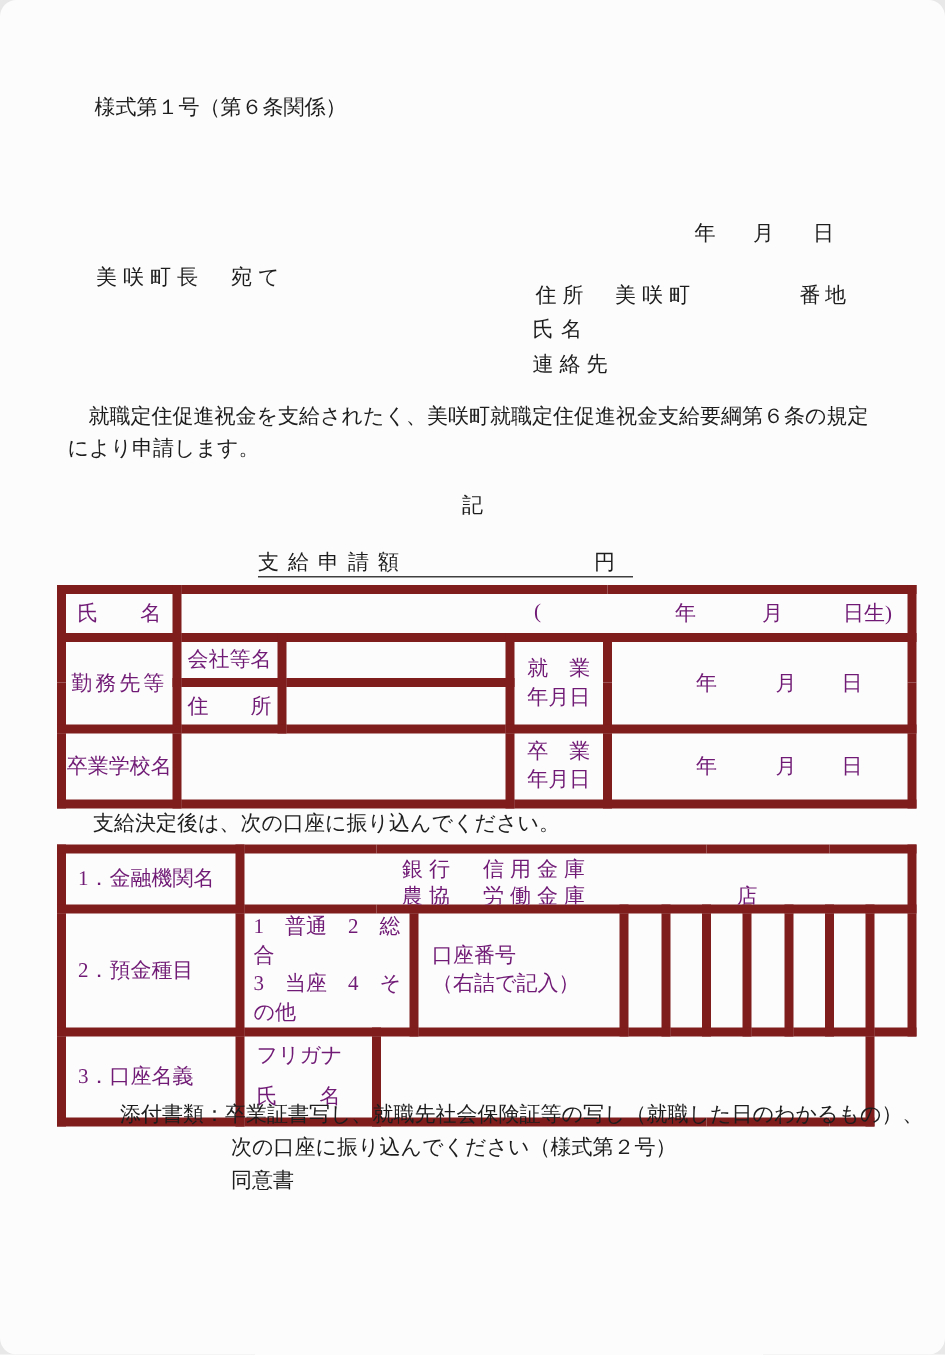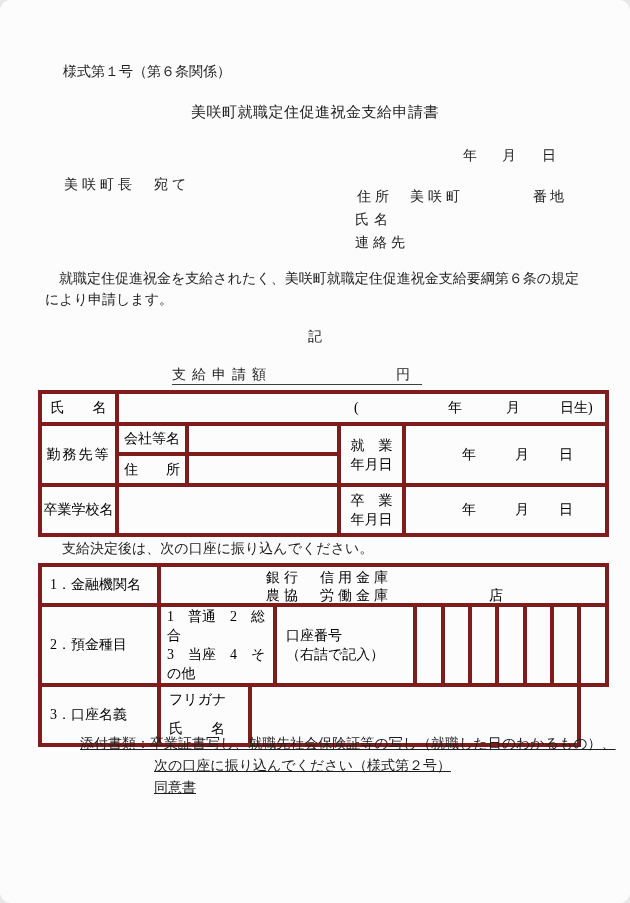--- a/index.html
+++ b/index.html
@@ -12,45 +12,44 @@
     color:#1d1d1d;
     font-family:"Liberation Serif","DejaVu Serif",serif;
     font-size:14px;
     overflow:hidden;
     border-radius:11px;
   }
   .abs{position:absolute;white-space:nowrap;}
   .center{position:absolute;left:0;right:0;text-align:center;white-space:nowrap;}
   table{border-collapse:collapse;table-layout:fixed;position:absolute;}
   td{
-    border:4px solid #7f1d1d;
+    border:6px solid #7f1d1d;
     padding:0;
     font-size:14px;
-    color:#000000;
+    color:#701a75;
     vertical-align:middle;
     overflow:hidden;
   }
   .tc{text-align:center;}
   .rel{position:relative;}
   .vmid{top:50%;transform:translateY(-50%);}
   .two-line{line-height:19px;}
   .underline-row{
     position:absolute;
     border-bottom:1px solid #3f3f3f;
     display:flex;justify-content:space-between;align-items:flex-end;
   }
 </style>
 </head>
 <body>
 
 <div class="page">
 
   <div class="abs" style="left:63px;top:63px;">様式第１号（第６条関係）</div>
 
-  <div class="center" style="top:103px;font-size:15px;letter-spacing:0.5px;">美咲町就職定住促進祝金支給申請書</div>
 
   <div>
     <span class="abs" style="left:463px;top:147px;">年</span>
     <span class="abs" style="left:502px;top:147px;">月</span>
     <span class="abs" style="left:542px;top:147px;">日</span>
   </div>
 
   <div class="abs" style="left:64px;top:176px;letter-spacing:4px;">美咲町長　宛て</div>
 
   <div>
@@ -174,21 +173,21 @@
       <td style="padding-left:8px;">3．口座名義</td>
       <td class="rel">
         <span class="abs" style="left:8px;top:4px;">フリガナ</span>
         <span class="abs" style="left:8px;bottom:5px;">氏　　名</span>
       </td>
       <td colspan="8"></td>
     </tr>
   </tbody>
     </table>
 
-  <div class="abs" style="left:80px;top:733px;line-height:22px;text-decoration:underline;">
+  <div class="abs" style="left:80px;top:733px;line-height:22px;">
     <div>
       <span>添付書類：</span><span>卒業証書写し、就職先社会保険証等の写し（就職した日のわかるもの）、</span>
     </div>
     <div style="padding-left:74px;">次の口座に振り込んでください（様式第２号）</div>
     <div style="padding-left:74px;">同意書</div>
   </div>
 
 </div>
 
 </body></html>

